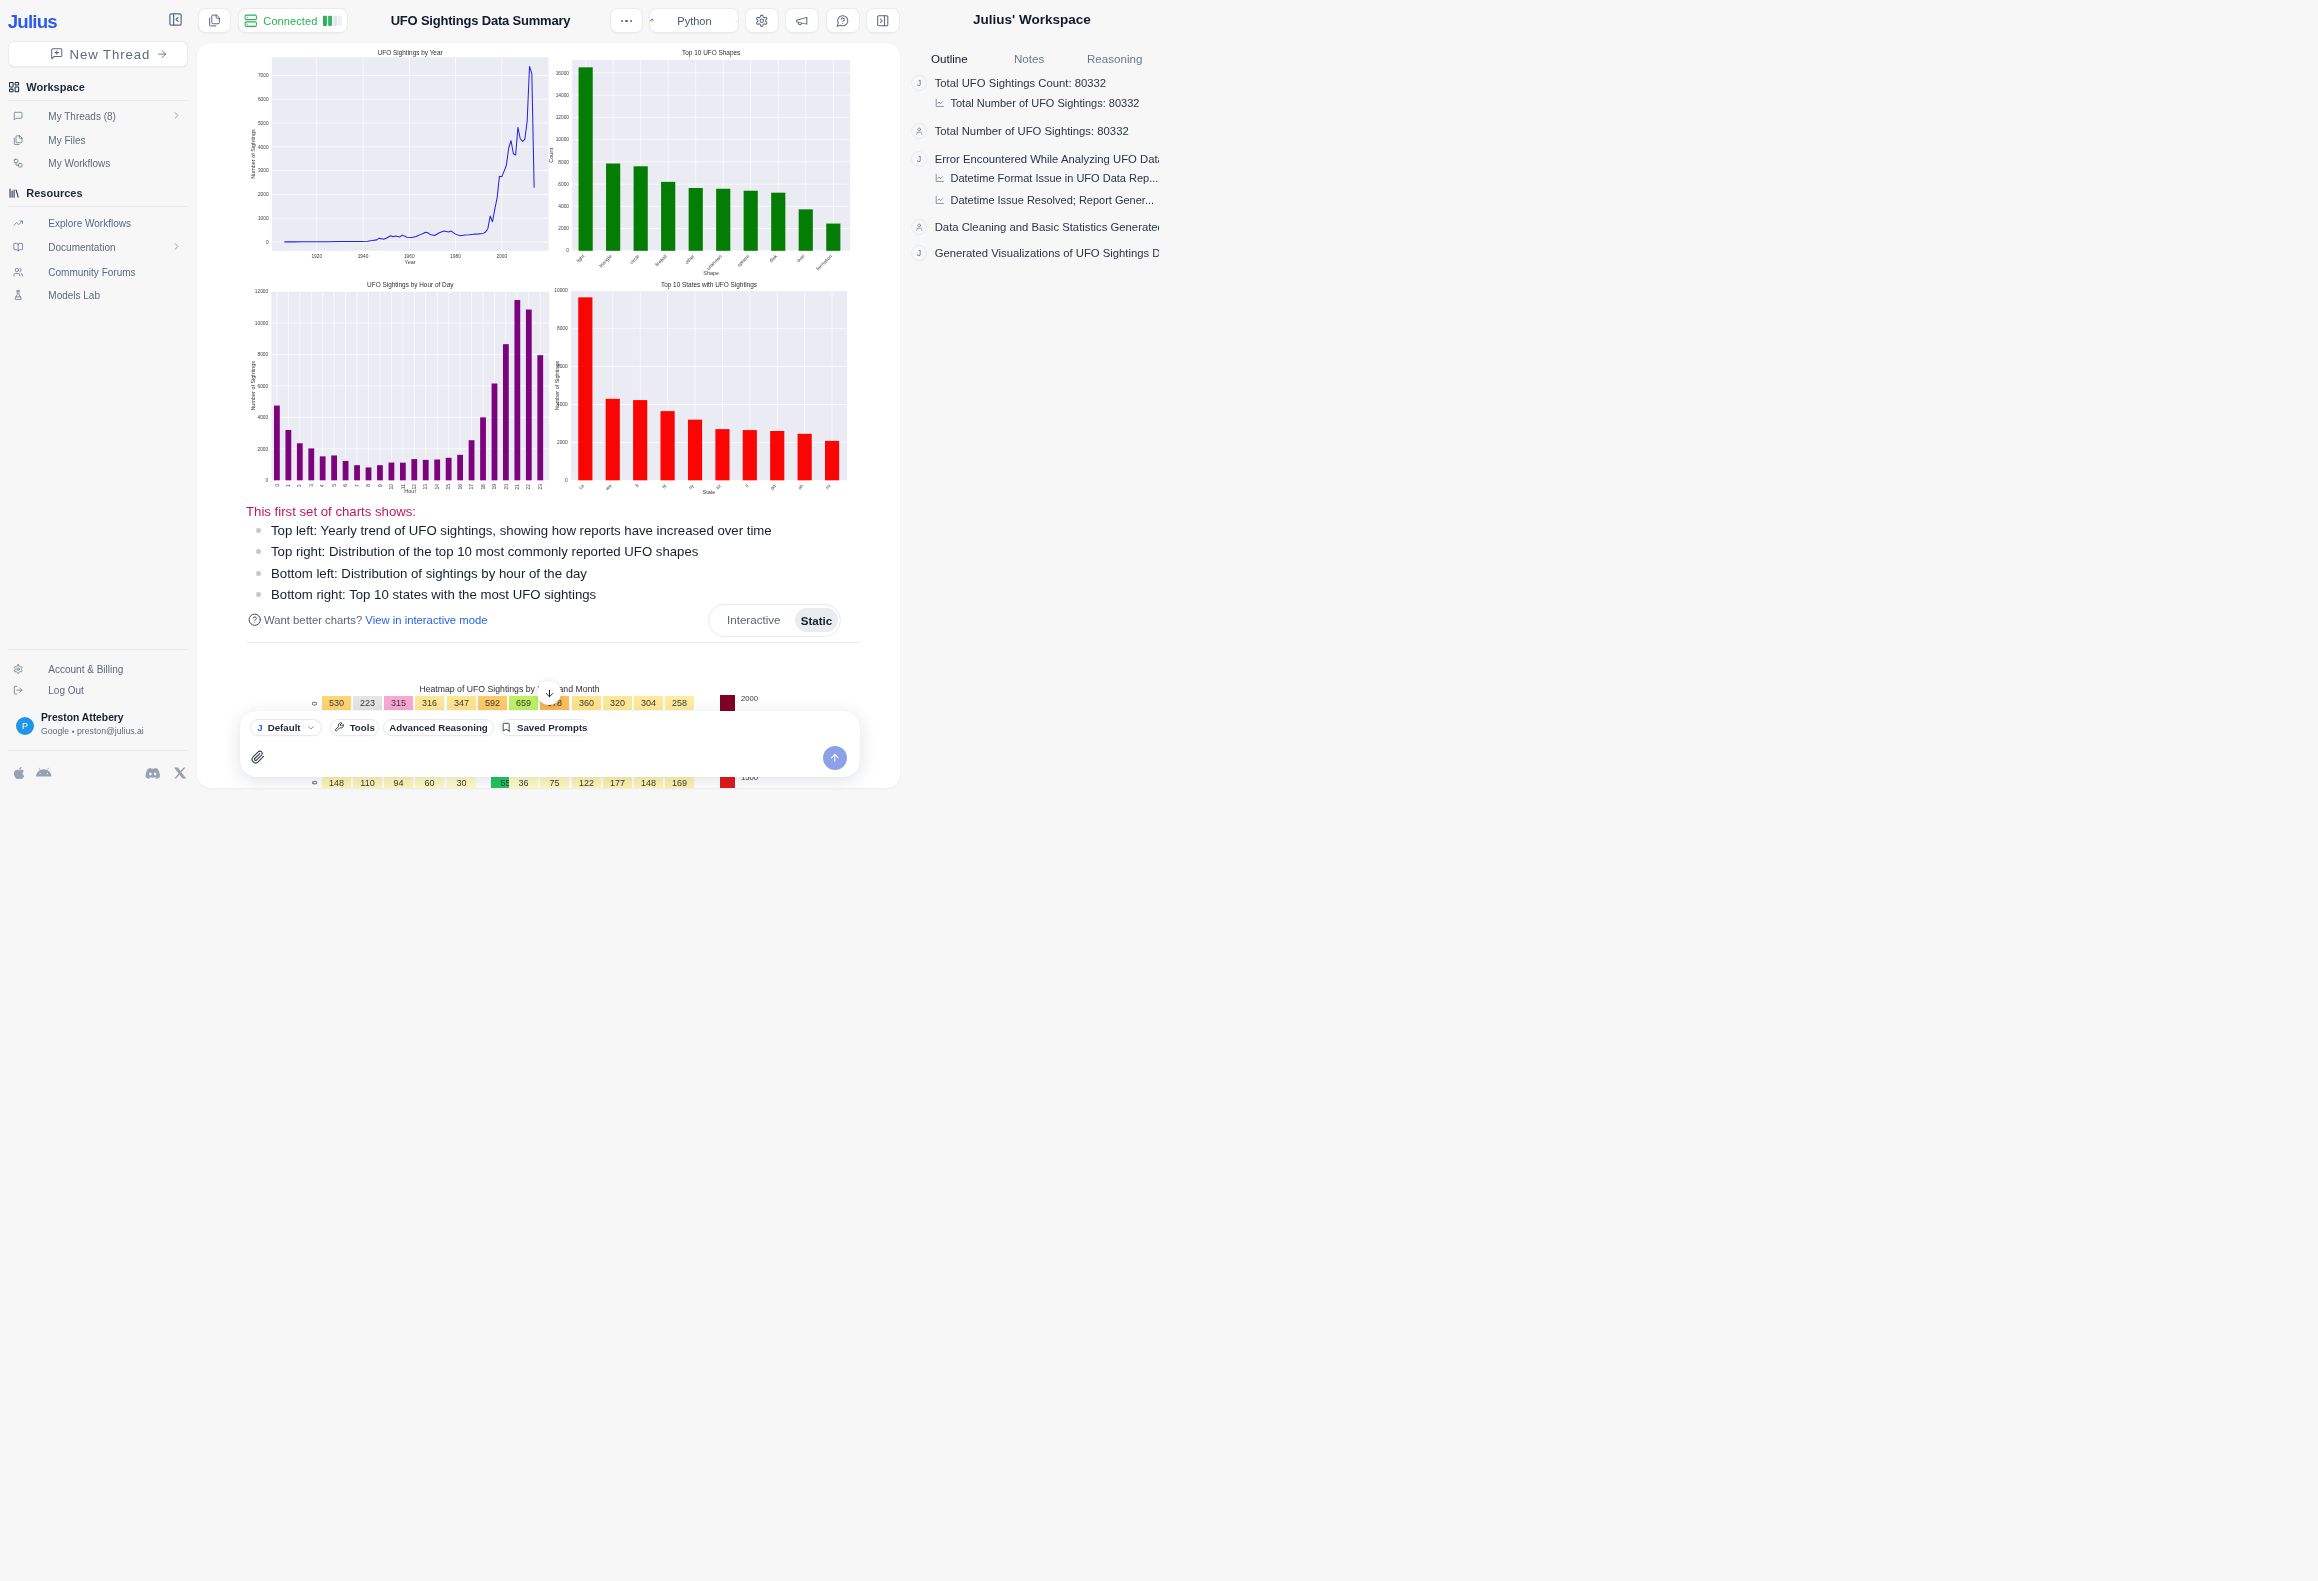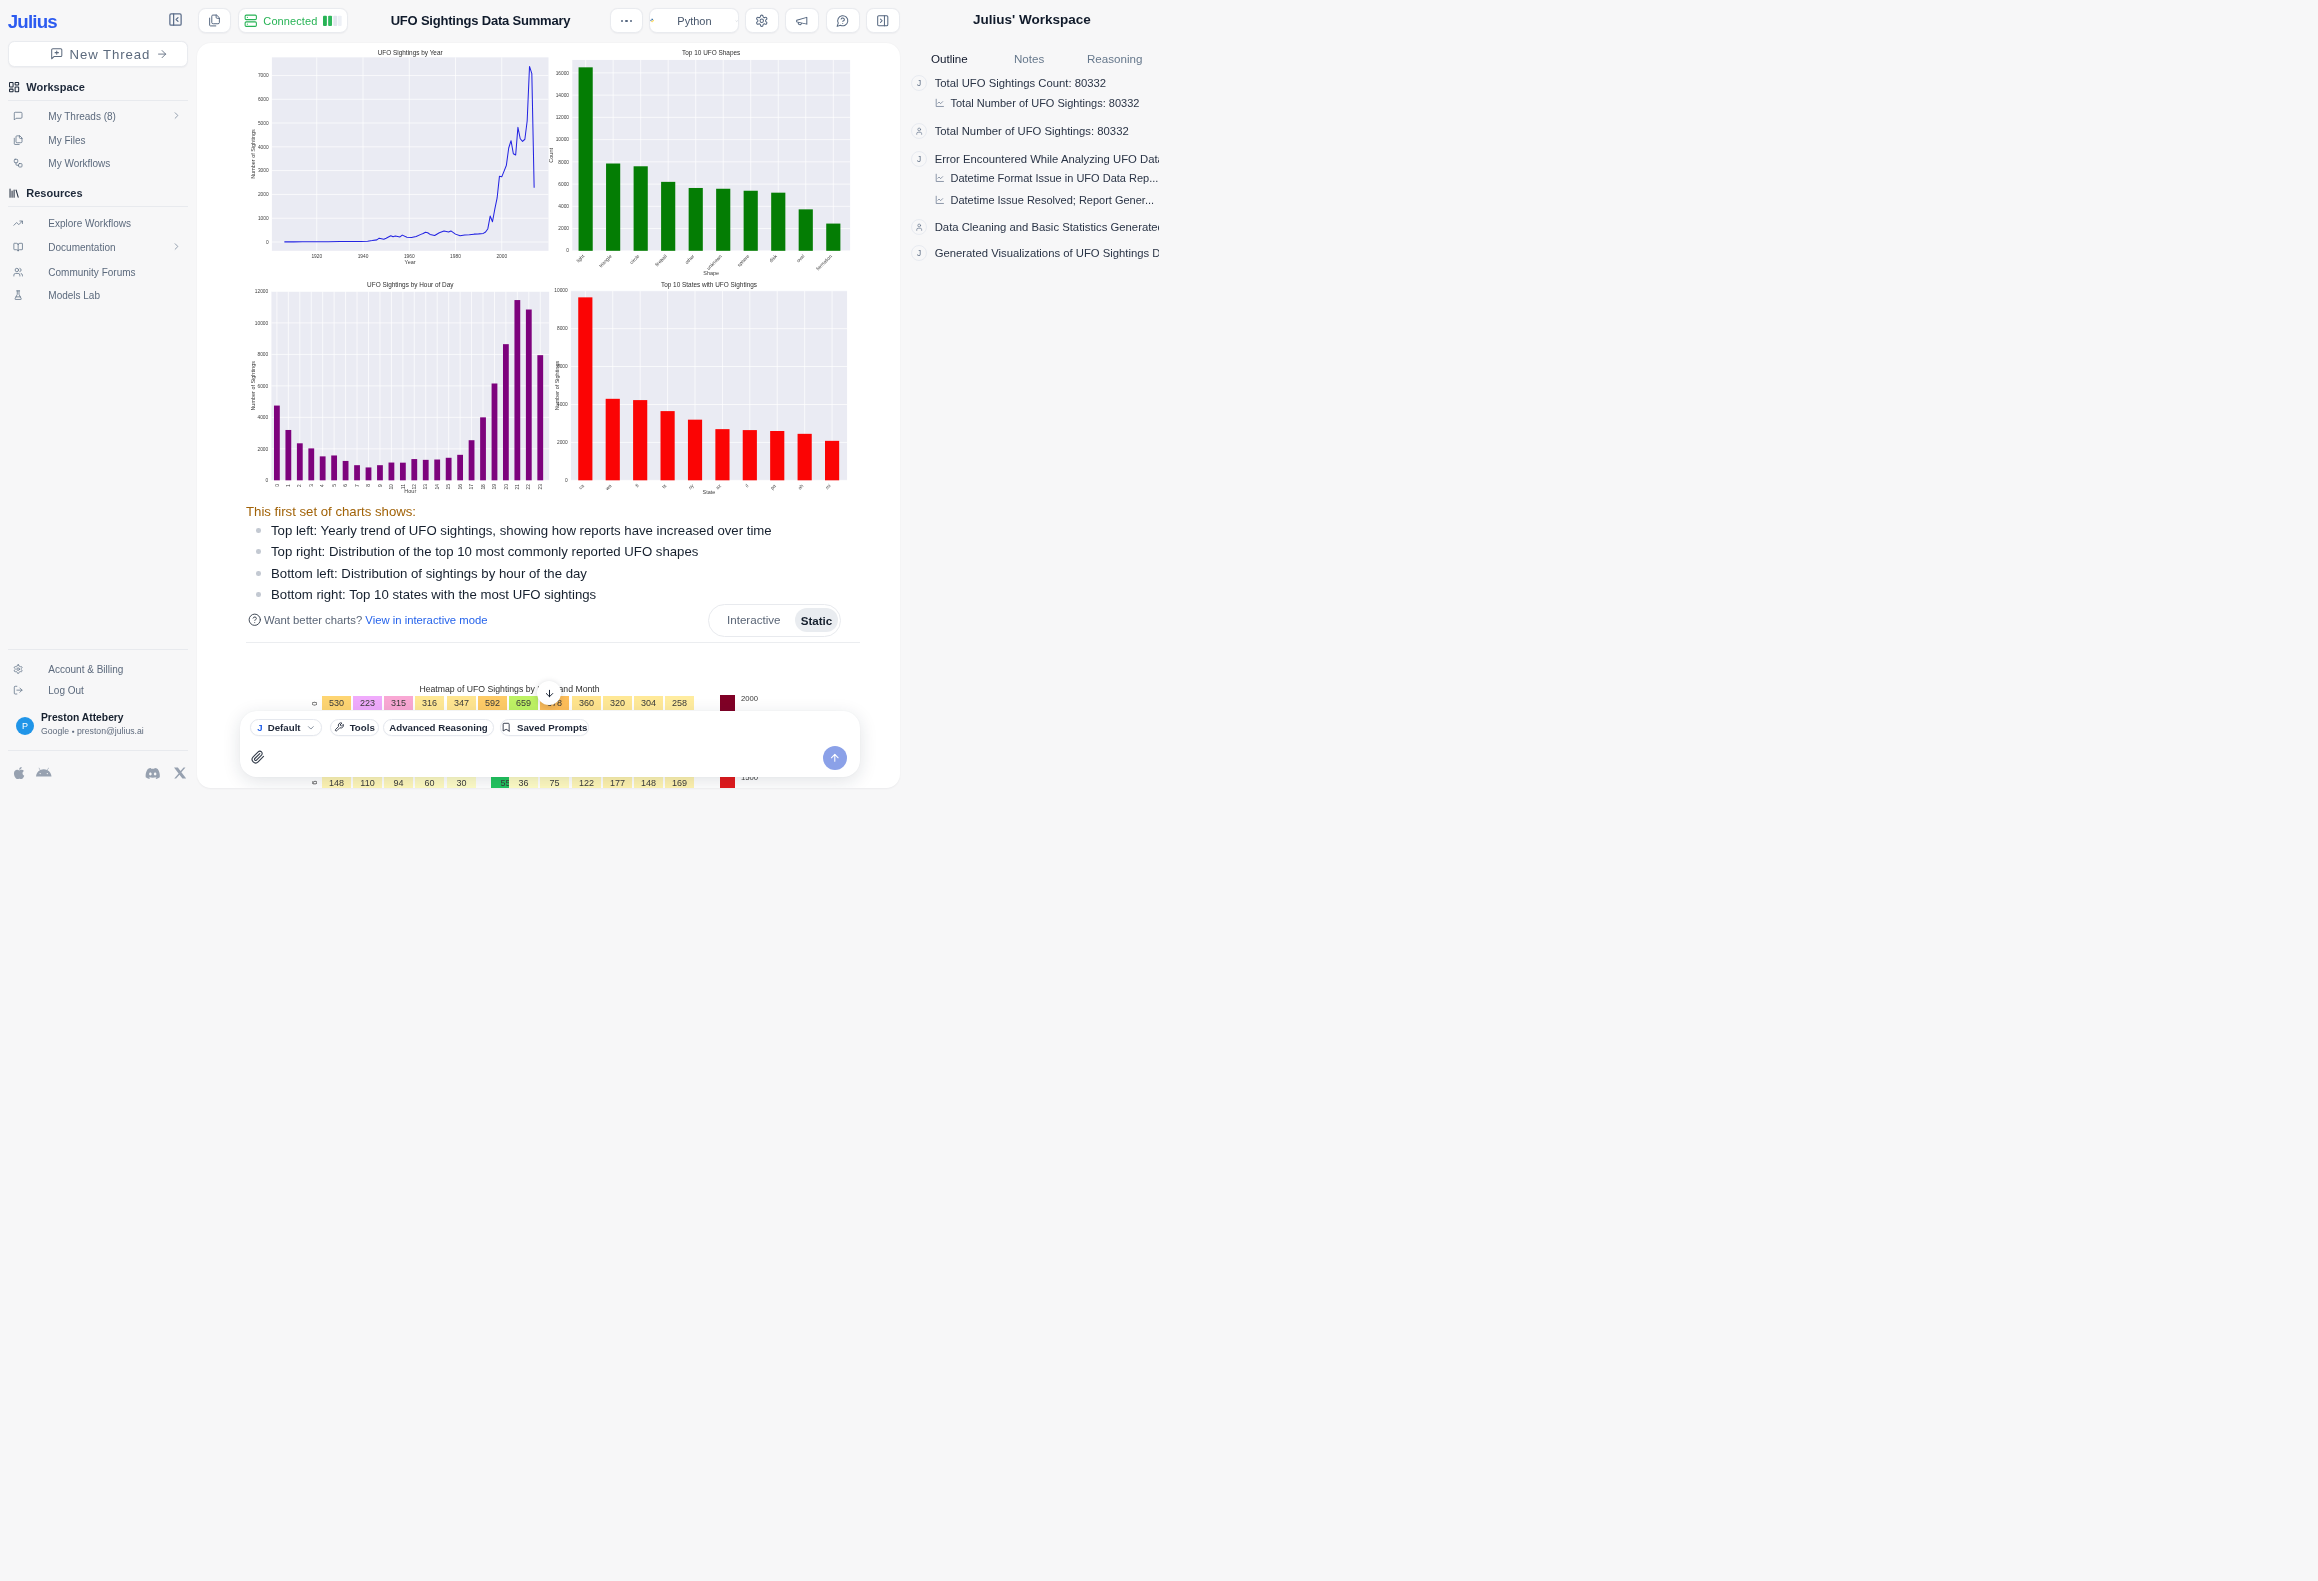--- a/index.html
+++ b/index.html
@@ -427,42 +427,42 @@
       <rect x="890.3" y="602.4" width="22" height="76.6" fill="#fb0404"></rect>
       <text x="899.8" y="688.0" transform="rotate(-45 899.8 688.0)" font-size="7.5" text-anchor="end" fill="#3d3d3d" font-weight="normal">pa</text>
       <rect x="932.9" y="606.8" width="22" height="72.2" fill="#fb0404"></rect>
       <text x="942.4" y="688.0" transform="rotate(-45 942.4 688.0)" font-size="7.5" text-anchor="end" fill="#3d3d3d" font-weight="normal">oh</text>
       <rect x="975.5" y="617.7" width="22" height="61.3" fill="#fb0404"></rect>
       <text x="985.0" y="688.0" transform="rotate(-45 985.0 688.0)" font-size="7.5" text-anchor="end" fill="#3d3d3d" font-weight="normal">mi</text>
       <text x="795.3" y="379.0" font-size="10" text-anchor="middle" fill="#2f2f2f" font-weight="normal">Top 10 States with UFO Sightings</text>
       <text x="795.3" y="699.8" font-size="8.5" text-anchor="middle" fill="#3d3d3d" font-weight="normal">State</text>
       <text x="563.0" y="531.8" transform="rotate(-90 563.0 531.8)" font-size="8.5" text-anchor="middle" fill="#3d3d3d" font-weight="normal">Number of Sightings</text>
     </svg>
-<div class="abs" style="left:49px;top:461px;font-size:13.2px;line-height:15px;color:#a16207">This first set of charts shows:</div>
+<div class="abs" style="left:49px;top:461px;font-size:13.2px;line-height:15px;color:#be185d">This first set of charts shows:</div>
 <div class="abs" style="left:59px;top:485px;width:4.5px;height:4.5px;border-radius:50%;background:#c3c9d2"></div>
 <div class="abs" style="left:74px;top:480px;font-size:13.2px;line-height:15px;color:#16202e">Top left: Yearly trend of UFO sightings, showing how reports have increased over time</div>
 <div class="abs" style="left:59px;top:506px;width:4.5px;height:4.5px;border-radius:50%;background:#c3c9d2"></div>
 <div class="abs" style="left:74px;top:501px;font-size:13.2px;line-height:15px;color:#16202e">Top right: Distribution of the top 10 most commonly reported UFO shapes</div>
 <div class="abs" style="left:59px;top:528px;width:4.5px;height:4.5px;border-radius:50%;background:#c3c9d2"></div>
 <div class="abs" style="left:74px;top:523px;font-size:13.2px;line-height:15px;color:#16202e">Bottom left: Distribution of sightings by hour of the day</div>
 <div class="abs" style="left:59px;top:549px;width:4.5px;height:4.5px;border-radius:50%;background:#c3c9d2"></div>
 <div class="abs" style="left:74px;top:544px;font-size:13.2px;line-height:15px;color:#16202e">Bottom right: Top 10 states with the most UFO sightings</div>
 <div class="abs" style="left:51px;top:570px"><svg class="" width="13.5" height="13.5" viewBox="0 0 24 24" fill="none" stroke="#39424f" stroke-width="1.7" stroke-linecap="round" stroke-linejoin="round">
         <circle cx="12" cy="12" r="10"></circle>
         <path d="M9.09 9a3 3 0 0 1 5.83 1c0 2-3 3-3 3"></path>
         <path d="M12 17h.01"></path>
       </svg></div>
 <div class="abs" style="left:67px;top:571px;font-size:11.3px;line-height:12.2px;color:#5a6576">Want better charts? <a style="color:#2563eb;">View in interactive mode</a></div>
 <div class="abs" style="left:511px;top:561px;width:133px;height:33px;border:0.6px solid #e8eaee;border-radius:16.7px;background:#fff"></div>
 <div class="abs" style="left:530px;top:571px;font-size:11.6px;line-height:12.2px;color:#5a6576">Interactive</div>
 <div class="abs" style="left:598px;top:565px;width:43px;height:24px;border-radius:12.2px;background:#e9ecf0;display:flex;align-items:center;justify-content:center;font-size:11.6px;font-weight:bold;color:#16202e">Static</div>
 <div class="hr" style="left:49px;top:599px;width:614px;background:#ebedf0"></div>
 <div class="abs" style="left:125px;top:641px;width:375px;text-align:center;font-size:8.7px;color:#2f2f2f">Heatmap of UFO Sightings by Hour and Month</div>
 <div class="cell" style="left:125px;top:653px;background:#fed572">530</div>
-<div class="cell" style="left:156px;top:653px;background:#f0abfc">223</div>
+<div class="cell" style="left:156px;top:653px;background:#e5e5e5">223</div>
 <div class="cell" style="left:187px;top:653px;background:#f9a8d4">315</div>
 <div class="cell" style="left:218px;top:653px;background:#ffe895">316</div>
 <div class="cell" style="left:250px;top:653px;background:#ffe590">347</div>
 <div class="cell" style="left:281px;top:653px;background:#fecb67">592</div>
 <div class="cell" style="left:312px;top:653px;background:#bef264">659</div>
 <div class="cell" style="left:343px;top:653px;background:#febe59">678</div>
 <div class="cell" style="left:375px;top:653px;background:#ffe48d">360</div>
 <div class="cell" style="left:406px;top:653px;background:#ffe895">320</div>
 <div class="cell" style="left:437px;top:653px;background:#ffe998">304</div>
 <div class="cell" style="left:468px;top:653px;background:#ffec9f">258</div>

